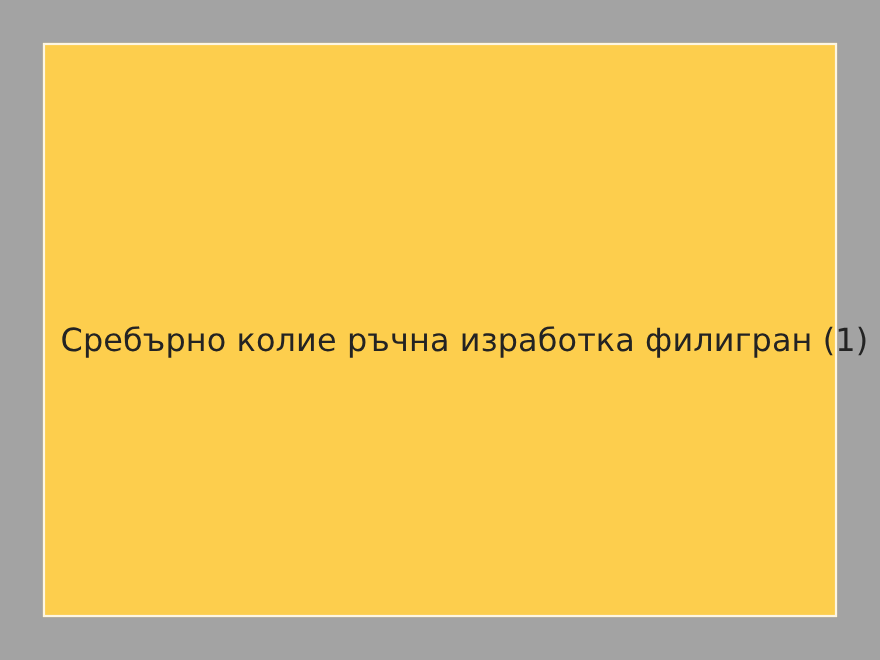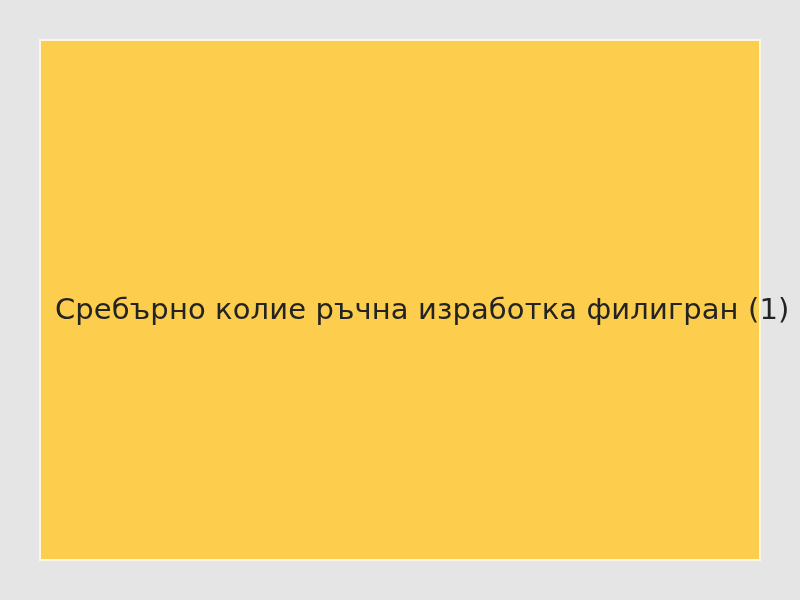--- a/index.html
+++ b/index.html
@@ -11,21 +11,21 @@
     width: 800px;
     height: 600px;
     overflow: hidden;
     font-family: "DejaVu Sans", sans-serif;
   }
 
   #placeholder-canvas {
     position: relative;
     width: 800px;
     height: 600px;
-    background: #e5e5e5;
+    background: #a3a3a3;
     box-sizing: border-box;
   }
 
   #image-panel {
     position: absolute;
     left: 39px;
     top: 39px;
     width: 722px;
     height: 522px;
     box-sizing: border-box;

